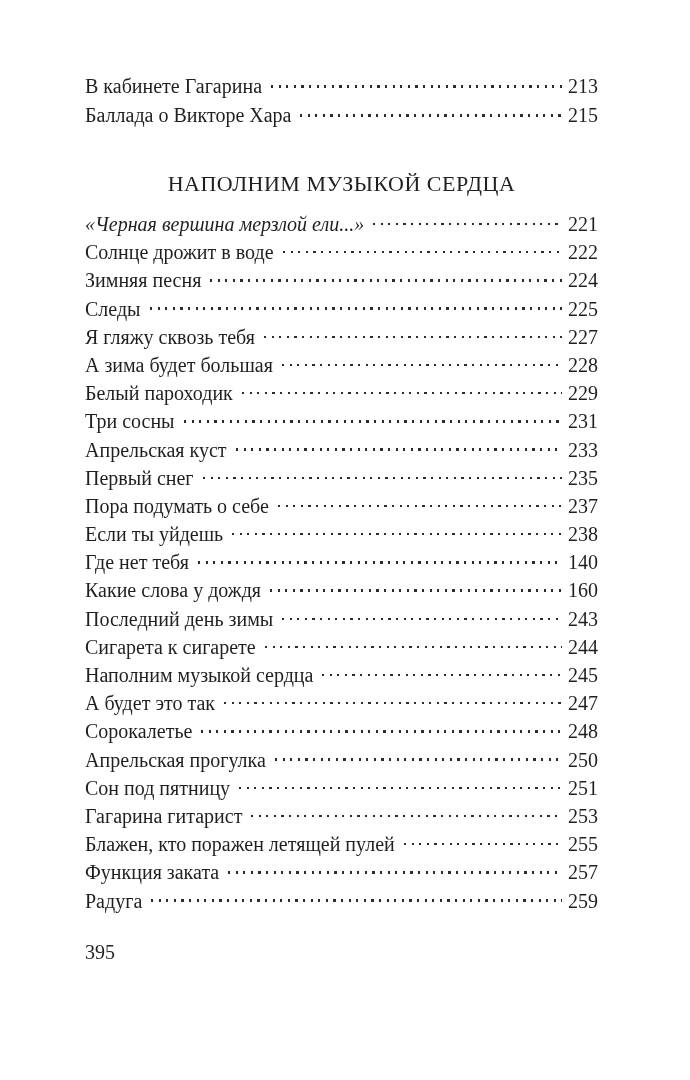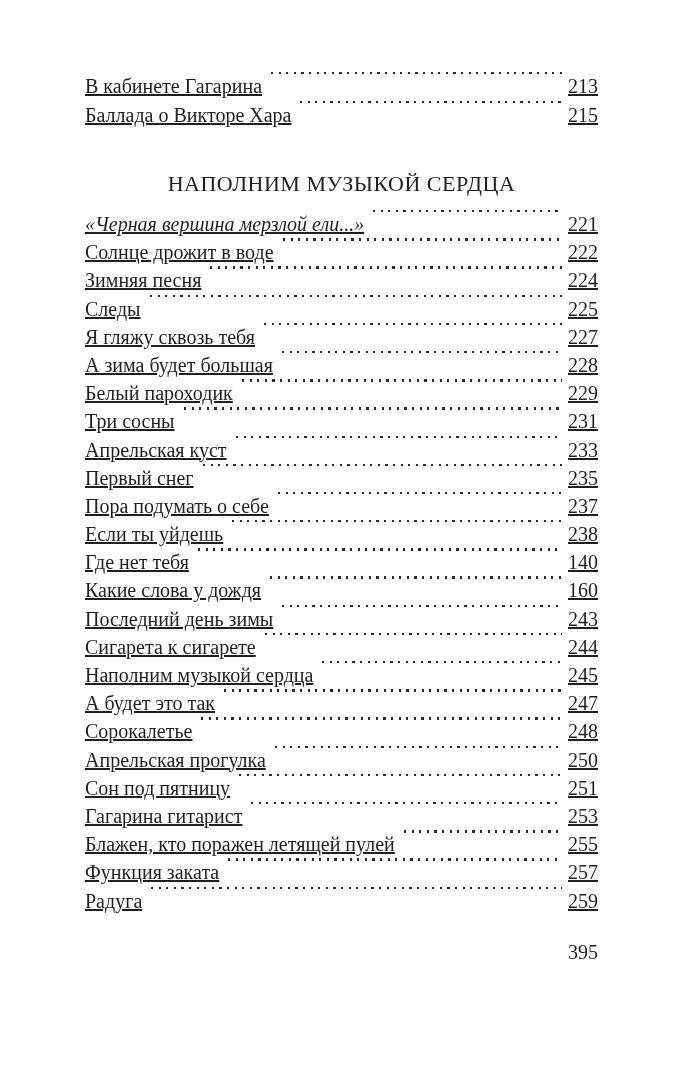--- a/index.html
+++ b/index.html
@@ -27,26 +27,25 @@
   .toc-heading {
     font-size: 22px;
     font-weight: normal;
     text-align: center;
     letter-spacing: 0.5px;
     line-height: 30px;
     margin: 39px 0 11px 0;
   }
   .toc-item {
     display: flex;
-    align-items: flex-start;
+    align-items: center;
     height: 28.2px;
     line-height: 28.2px;
     font-size: 20px;
     white-space: nowrap;
-    text-decoration: underline;
   }
   .toc-section.first-section .toc-item {
     height: 29px;
     line-height: 29px;
   }
   .toc-title { flex: 0 0 auto; }
   .italic .toc-title { font-style: italic; }
   .leader {
     flex: 1 1 auto;
     height: 2.4px;
@@ -59,21 +58,21 @@
   }
   .toc-page {
     flex: 0 0 auto;
     text-align: right;
   }
   .folio {
     position: absolute;
     left: 85px;
     width: 513px;
     top: 938px;
-    text-align: right;
+    text-align: left;
     font-size: 20px;
     line-height: 28px;
   }
 </style>
 </head>
 <body>
 
 <div class="book-page">
   <div class="toc">
       <section class="toc-section first-section">

